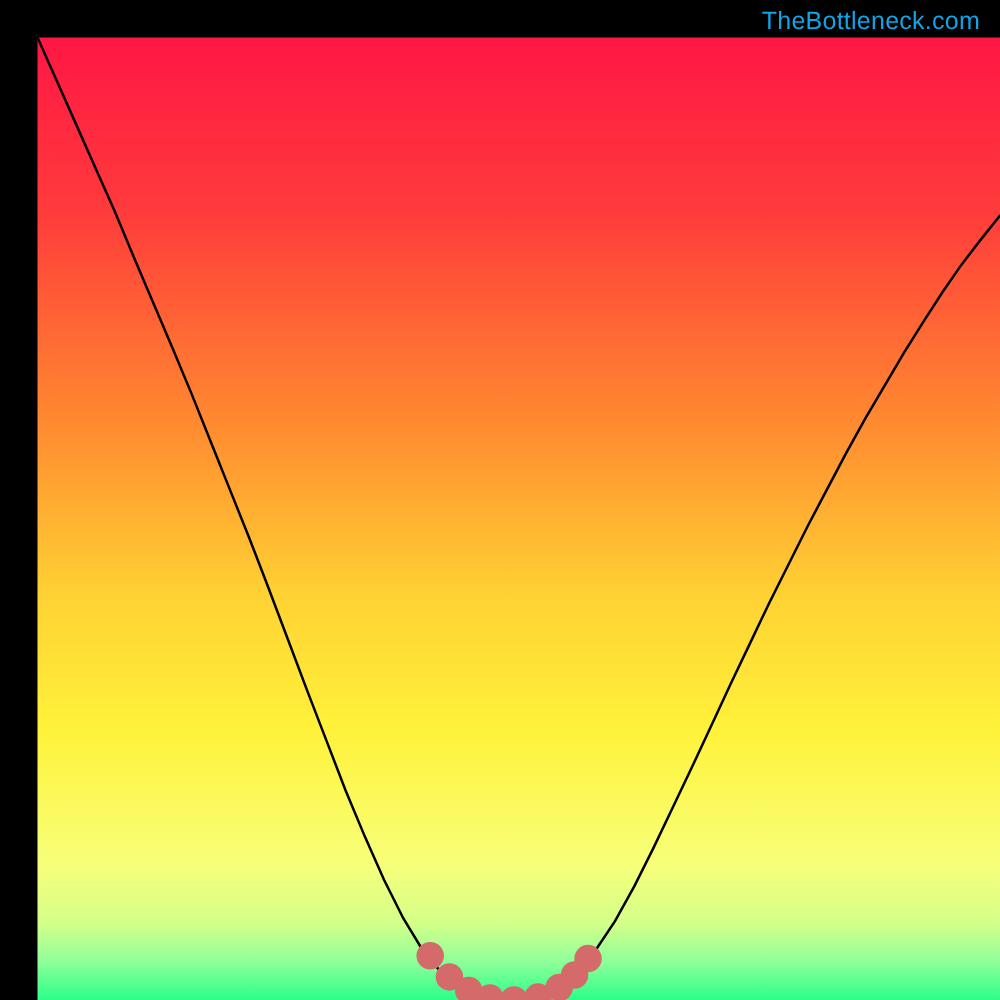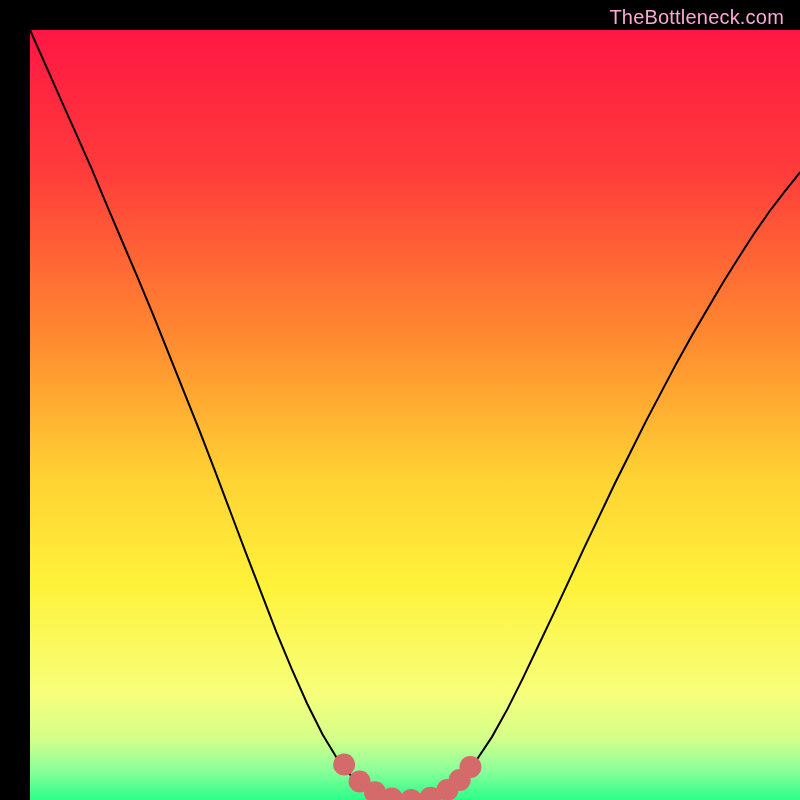--- a/index.html
+++ b/index.html
@@ -13,21 +13,21 @@
   }
   .container {
     position: relative;
     width: 800px;
     height: 800px;
   }
   .watermark {
     position: absolute;
     top: 6px;
     right: 16px;
-    color: #f9a8d4;
+    color: #0ea5e9;
     font-size: 20px;
     font-weight: 500;
     z-index: 10;
     letter-spacing: 0.2px;
   }
   svg {
     display: block;
   }
 </style>
 </head>

